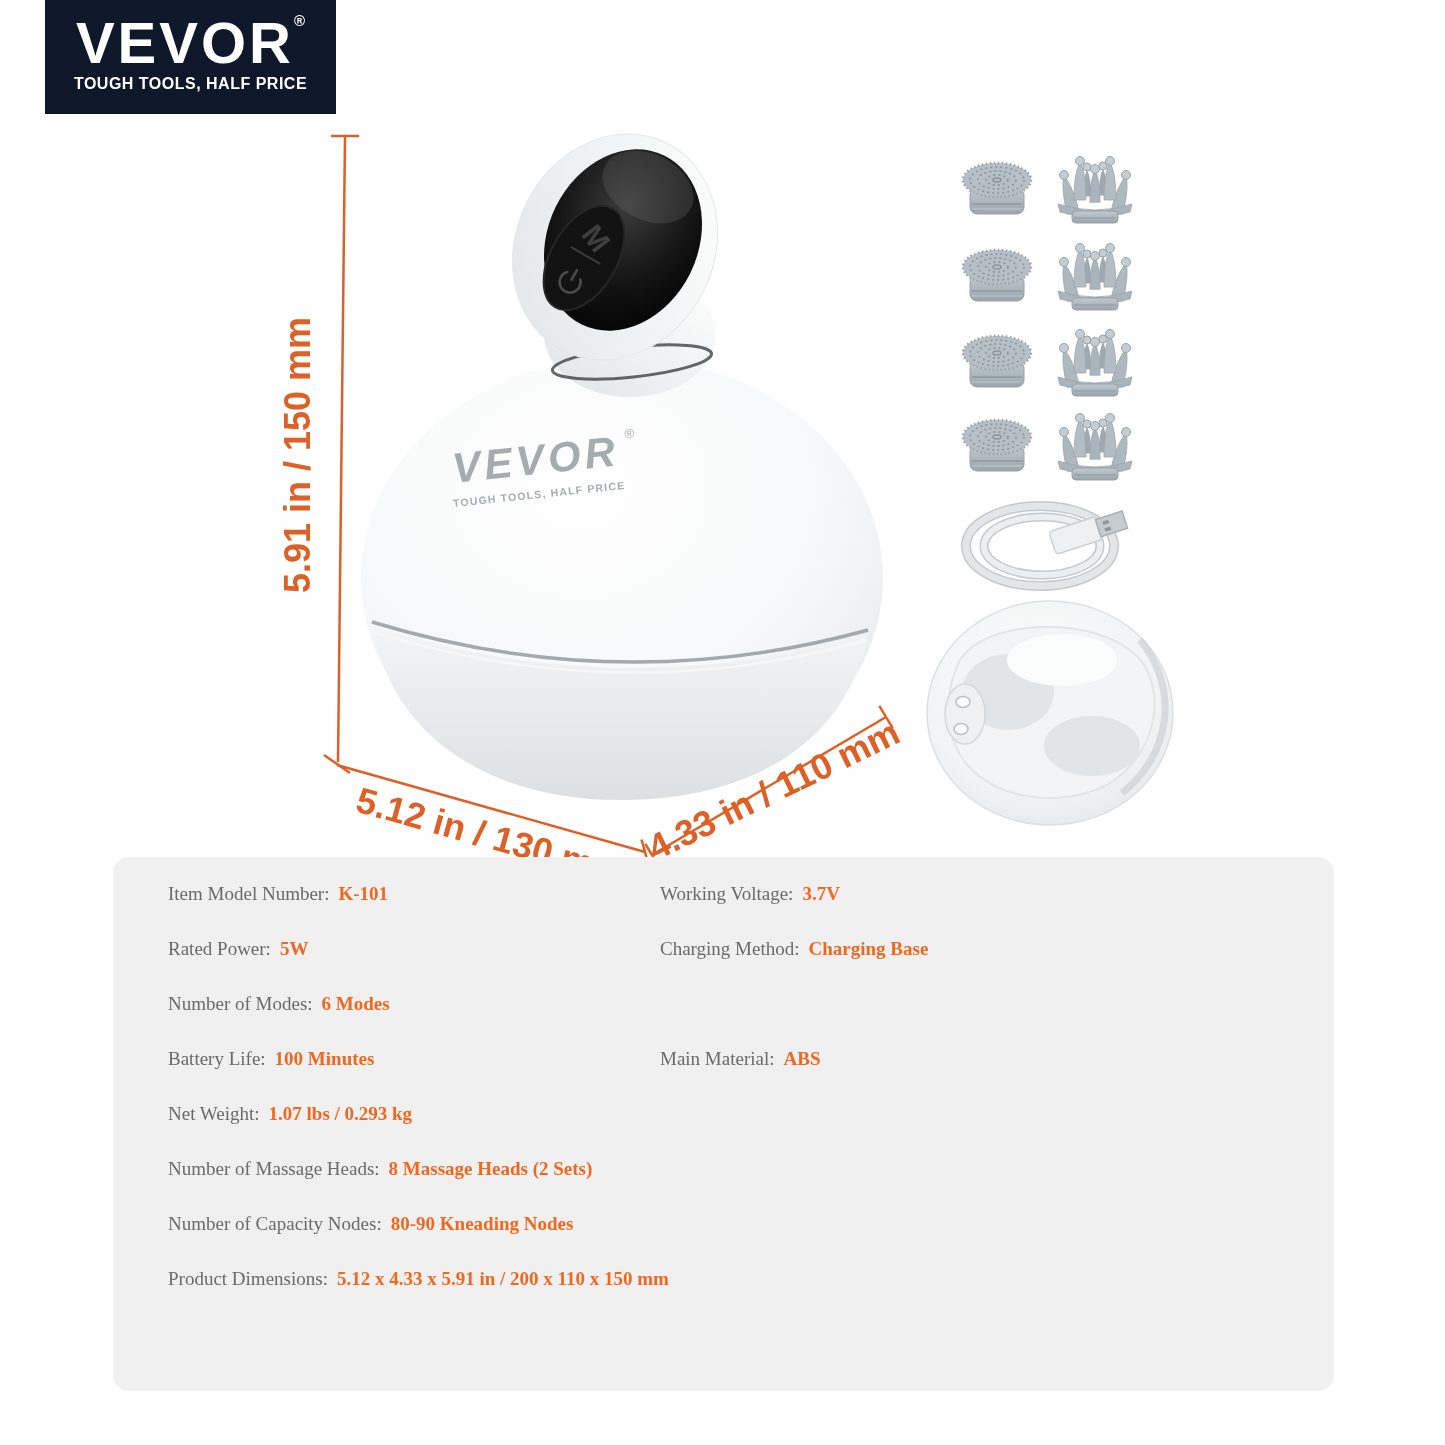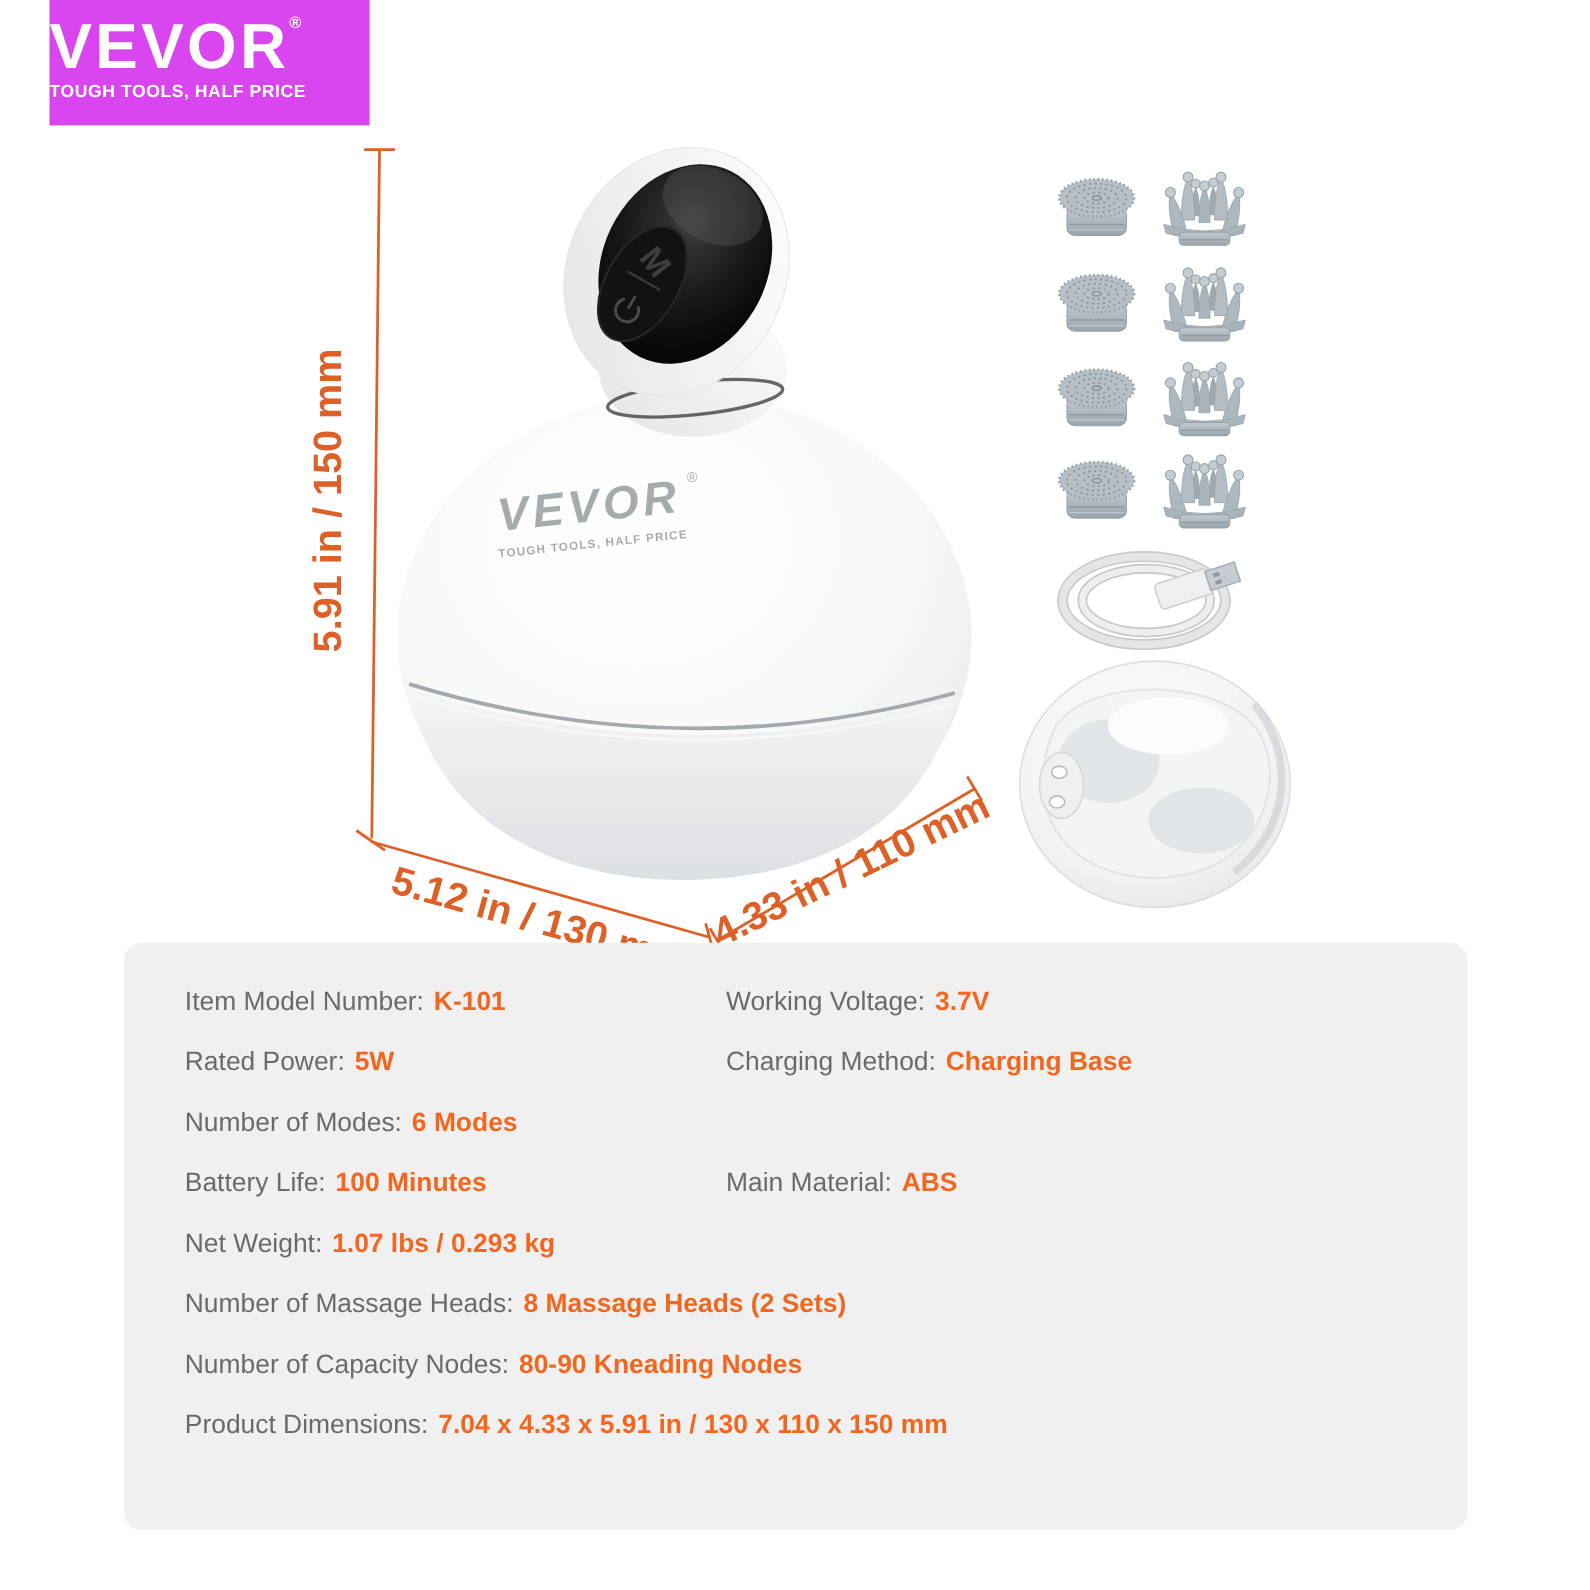--- a/index.html
+++ b/index.html
@@ -1,29 +1,29 @@
 <!DOCTYPE html>
 <html><head>
 <meta charset="utf-8">
 <style>
   html,body{margin:0;padding:0;background:#ffffff;}
   .page{position:relative;width:1445px;height:1445px;background:#ffffff;overflow:hidden;
         font-family:"Liberation Sans", sans-serif;}
   
-  .logo{position:absolute;left:45px;top:0;width:291px;height:114px;background:#d946ef;
-        color:#fff;box-sizing:border-box;padding-top:14px;}
+  .logo{position:absolute;left:45px;top:0;width:291px;height:114px;background:#0f172a;
+        color:#fff;text-align:center;box-sizing:border-box;padding-top:14px;}
   .logo-name{font-size:58px;font-weight:bold;letter-spacing:3px;line-height:1;display:inline-block;}
   .logo-reg{font-size:15px;vertical-align:top;position:relative;top:-2px;font-weight:bold;}
   .logo-tag{font-size:16px;font-weight:bold;letter-spacing:.5px;margin-top:3px;}
   
   .scene{position:absolute;left:0;top:0;}
   
   .panel{position:absolute;left:113px;top:857px;width:1221px;height:534px;background:#F0F0F0;
          border-radius:16px;box-sizing:border-box;padding:26px 0 0 55px;}
-  .spec-row{display:flex;height:55px;align-items:center;font-size:24px;white-space:nowrap;}
+  .spec-row{display:flex;height:55px;align-items:flex-start;font-size:19px;white-space:nowrap;font-family:Liberation Serif, serif;}
   .cell{white-space:nowrap;}
   .cell-left{width:492px;}
   .lbl{color:#6A6A6A;margin-right:9px;}
   .val{color:#F2671F;font-weight:bold;}
 </style>
 </head>
 <body>
 
 <div class="page">
 
@@ -244,18 +244,18 @@
         <span class="lbl">Number of Massage Heads:</span><span class="val">8 Massage Heads (2 Sets)</span>
       </div>
     </div>
     <div class="spec-row">
       <div class="cell">
         <span class="lbl">Number of Capacity Nodes:</span><span class="val">80-90 Kneading Nodes</span>
       </div>
     </div>
     <div class="spec-row">
       <div class="cell">
-        <span class="lbl">Product Dimensions:</span><span class="val">7.04 x 4.33 x 5.91 in / 130 x 110 x 150 mm</span>
+        <span class="lbl">Product Dimensions:</span><span class="val">5.12 x 4.33 x 5.91 in / 200 x 110 x 150 mm</span>
       </div>
     </div>
   </div>
 
 </div>
 
 </body></html>

